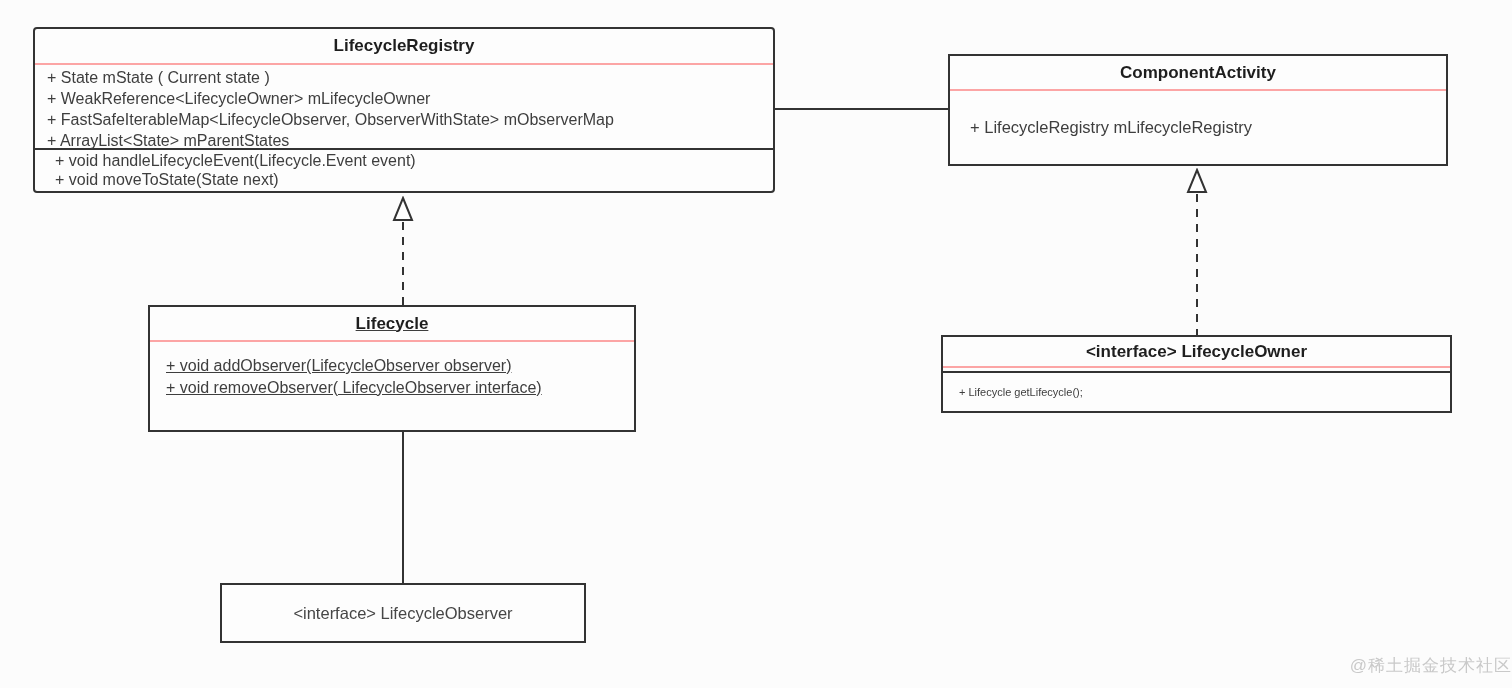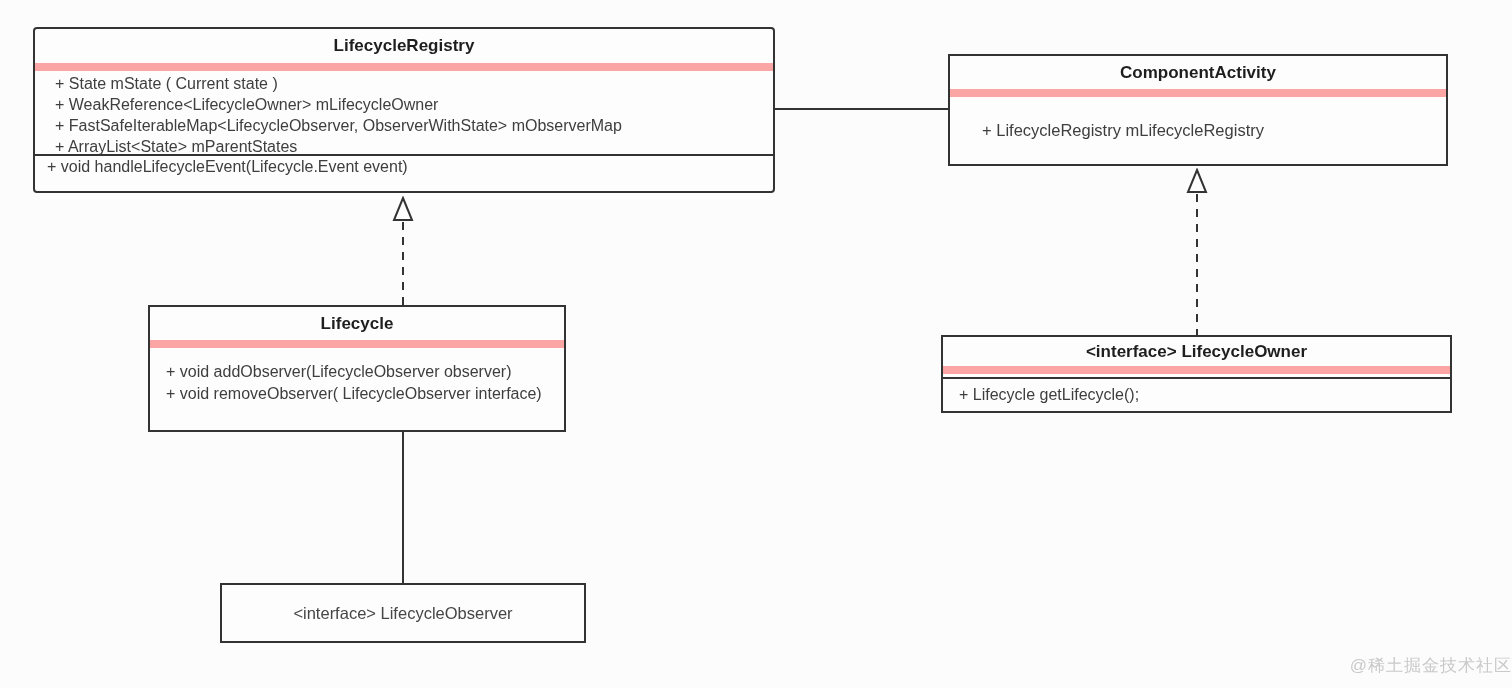--- a/index.html
+++ b/index.html
@@ -27,77 +27,77 @@
     color: #3e3e3e;
   }
   .uml-title {
     flex: 0 0 auto;
     display: flex;
     align-items: center;
     justify-content: center;
     font-weight: bold;
     font-size: 17px;
     color: #1e1e1e;
-    border-bottom: 8px solid #fca5a5;
+    border-bottom: 2px solid #fca5a5;
     white-space: nowrap;
   }
   .uml-compartment { box-sizing: border-box; }
   .member { white-space: nowrap; }
 
   
   #box-registry { left: 33px; top: 27px; width: 742px; height: 166px; border-radius: 4px; }
   #box-registry .uml-title { height: 34px; }
   #box-registry .attrs {
     height: 85px;
     border-bottom: 2px solid #333333;
-    padding: 2px 0 0 20px;
+    padding: 2px 0 0 12px;
     font-size: 16px;
     line-height: 21px;
   }
   #box-registry .methods {
     flex: 1;
-    padding: 1px 0 0 12px;
+    padding: 1px 0 0 20px;
     font-size: 16px;
     line-height: 19px;
   }
 
   
   #box-activity { left: 948px; top: 54px; width: 500px; height: 112px; }
   #box-activity .uml-title { height: 33px; }
   #box-activity .body {
     flex: 1;
     display: flex;
     align-items: center;
-    padding-left: 32px;
+    padding-left: 20px;
     font-size: 16.5px;
   }
 
   
-  #box-lifecycle { left: 148px; top: 305px; width: 418px; height: 127px; }
+  #box-lifecycle { left: 148px; top: 305px; width: 488px; height: 127px; text-decoration: underline; }
   #box-lifecycle .uml-title { height: 33px; }
   #box-lifecycle .body {
     flex: 1;
     padding: 13px 0 0 16px;
     font-size: 16px;
     line-height: 21.5px;
   }
 
   
   #box-owner { left: 941px; top: 335px; width: 511px; height: 78px; }
   #box-owner .uml-title { height: 29px; }
   #box-owner .spacer {
     height: 3px;
     border-bottom: 2px solid #333333;
   }
   #box-owner .body {
     flex: 1;
     display: flex;
     align-items: center;
     padding-left: 16px;
-    font-size: 16px;
+    font-size: 11px;
   }
 
   
   #box-observer { left: 220px; top: 583px; width: 366px; height: 60px; }
   #box-observer .single {
     flex: 1;
     display: flex;
     align-items: center;
     justify-content: center;
     font-size: 16.5px;
@@ -133,20 +133,21 @@
   <section class="uml-class" id="box-registry">
     <header class="uml-title">LifecycleRegistry</header>
     <div class="uml-compartment attrs">
       <div class="member">+ State mState ( Current state )</div>
       <div class="member">+ WeakReference&lt;LifecycleOwner&gt; mLifecycleOwner</div>
       <div class="member">+ FastSafeIterableMap&lt;LifecycleObserver, ObserverWithState&gt; mObserverMap</div>
       <div class="member">+ ArrayList&lt;State&gt; mParentStates</div>
     </div>
     <div class="uml-compartment methods">
       <div class="member">+ void handleLifecycleEvent(Lifecycle.Event event)</div>
+      <div class="member">+ void moveToState(State next)</div>
     </div>
   </section>
 
   <section class="uml-class" id="box-activity">
     <header class="uml-title">ComponentActivity</header>
     <div class="uml-compartment body">
       <div class="member">+ LifecycleRegistry mLifecycleRegistry</div>
     </div>
   </section>
 

